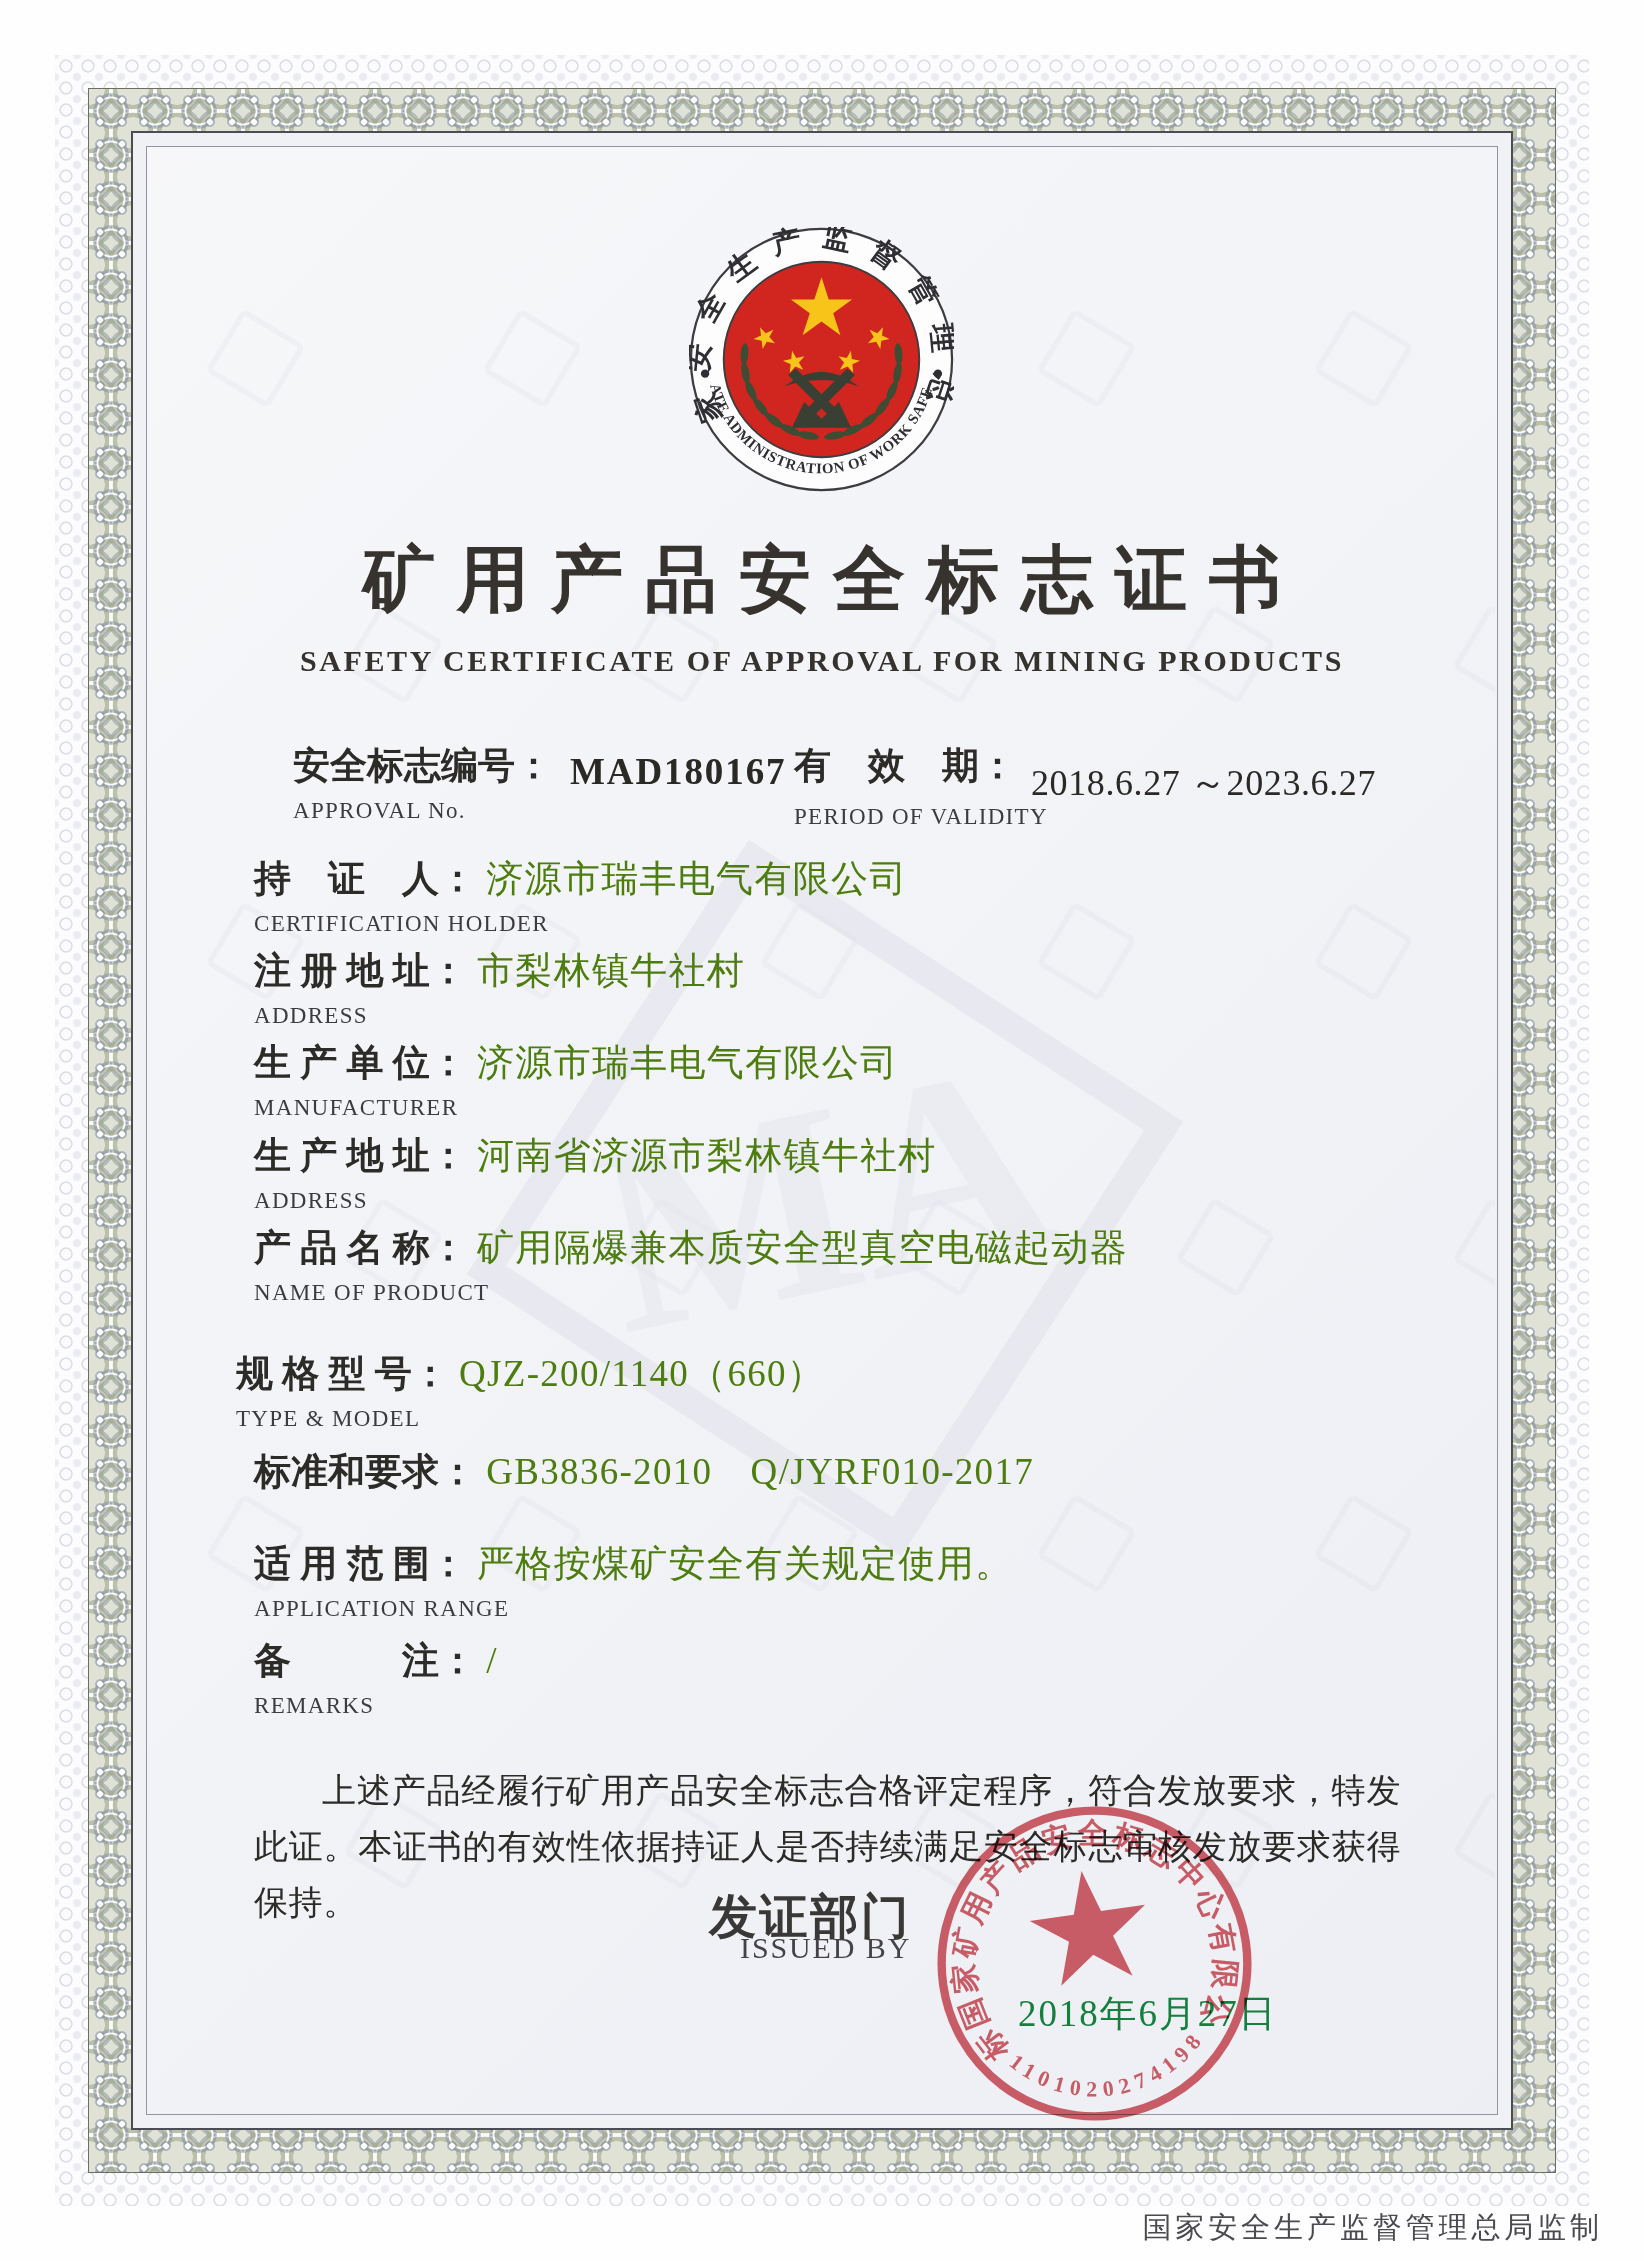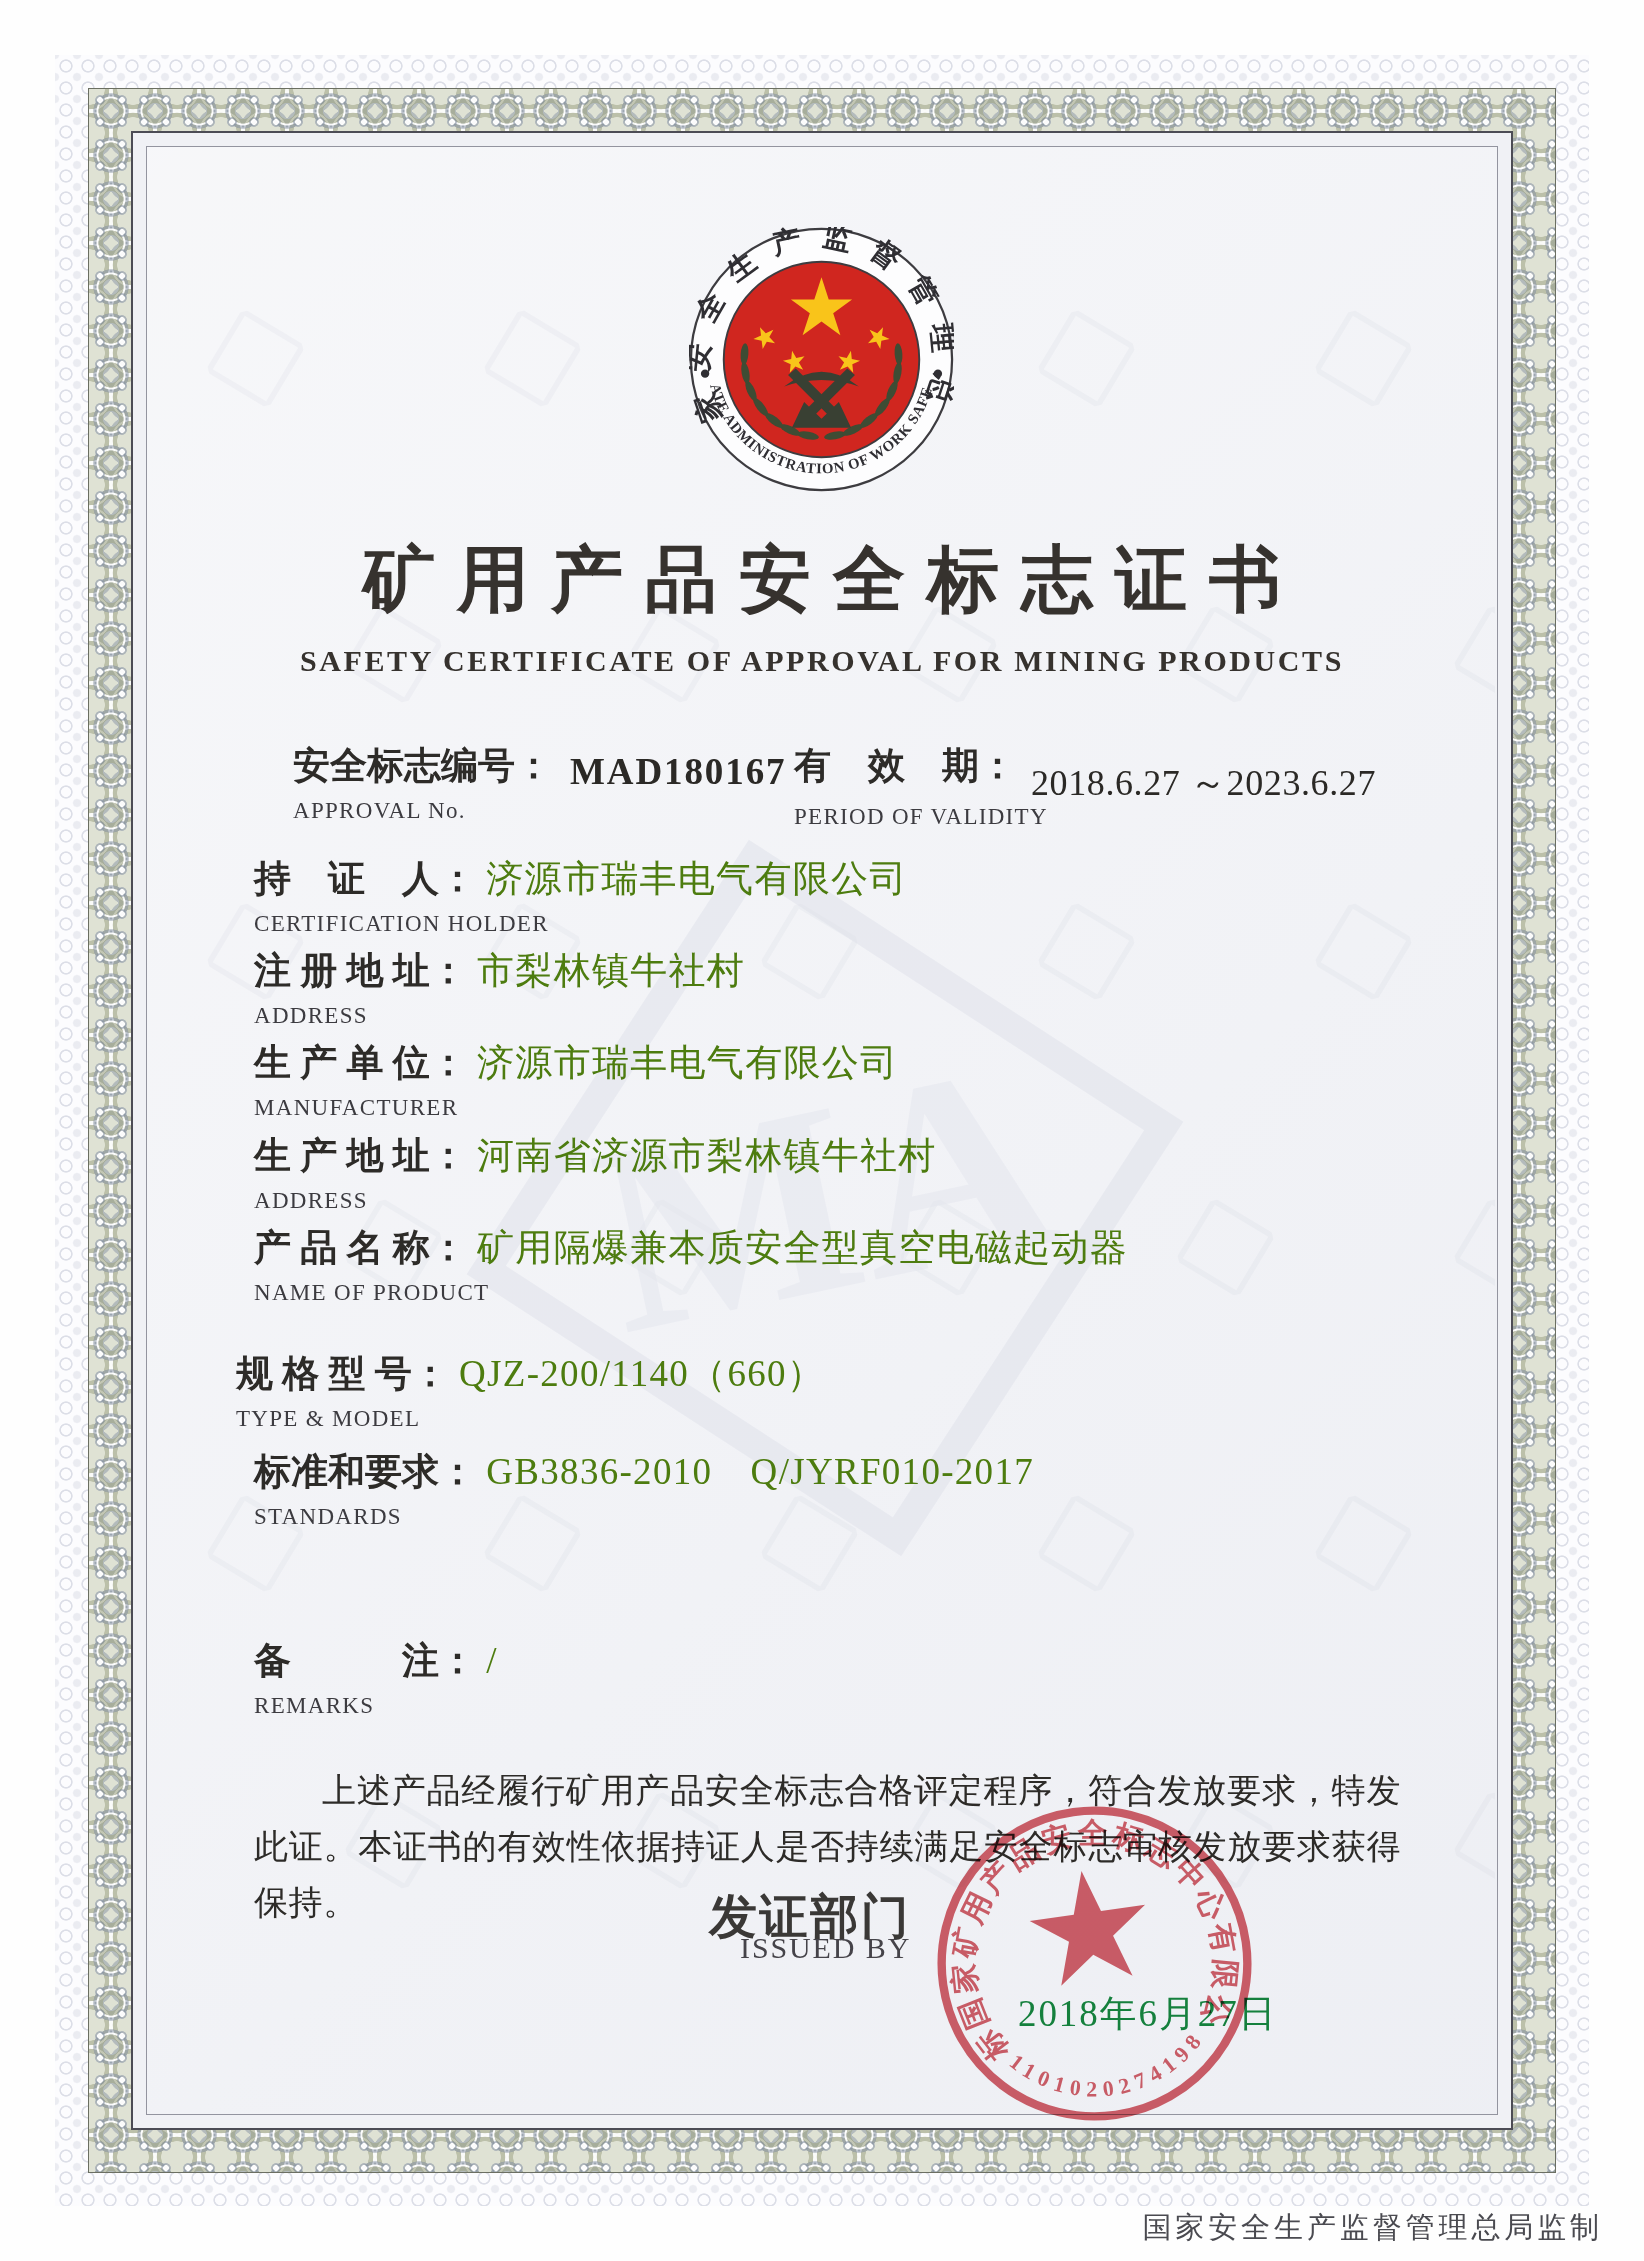--- a/index.html
+++ b/index.html
@@ -262,21 +262,24 @@
   <div class="abs" style="left:254px;top:1227px;">
     <div class="zh"><span>产 品 名 称：</span><span class="val">矿用隔爆兼本质安全型真空电磁起动器</span></div>
     <div class="en">NAME OF PRODUCT</div>
   </div>
   <div class="abs" style="left:236px;top:1321px;margin-top:32px;">
     <div class="zh"><span>规 格 型 号：</span><span class="val">QJZ-200/1140（660）</span></div>
     <div class="en">TYPE &amp; MODEL</div>
   </div>
   <div class="abs" style="left:254px;top:1451px;">
     <div class="zh"><span>标准和要求：</span><span class="val">GB3836-2010　Q/JYRF010-2017</span></div>
-    <div class="en">STANDARDS</div>
+  </div>
+  <div class="abs" style="left:254px;top:1543px;">
+    <div class="zh"><span>适 用 范 围：</span><span class="val">严格按煤矿安全有关规定使用。</span></div>
+    <div class="en">APPLICATION RANGE</div>
   </div>
   <div class="abs" style="left:254px;top:1640px;">
     <div class="zh"><span>备　　　注：</span><span class="val">/</span></div>
     <div class="en">REMARKS</div>
   </div>
 
   <div class="abs statement">上述产品经履行矿用产品安全标志合格评定程序，符合发放要求，特发此证。本证书的有效性依据持证人是否持续满足安全标志审核发放要求获得保持。</div>
 
   <div class="abs issued-label">发证部门</div>
   <div class="abs issued-sub">ISSUED BY</div>

